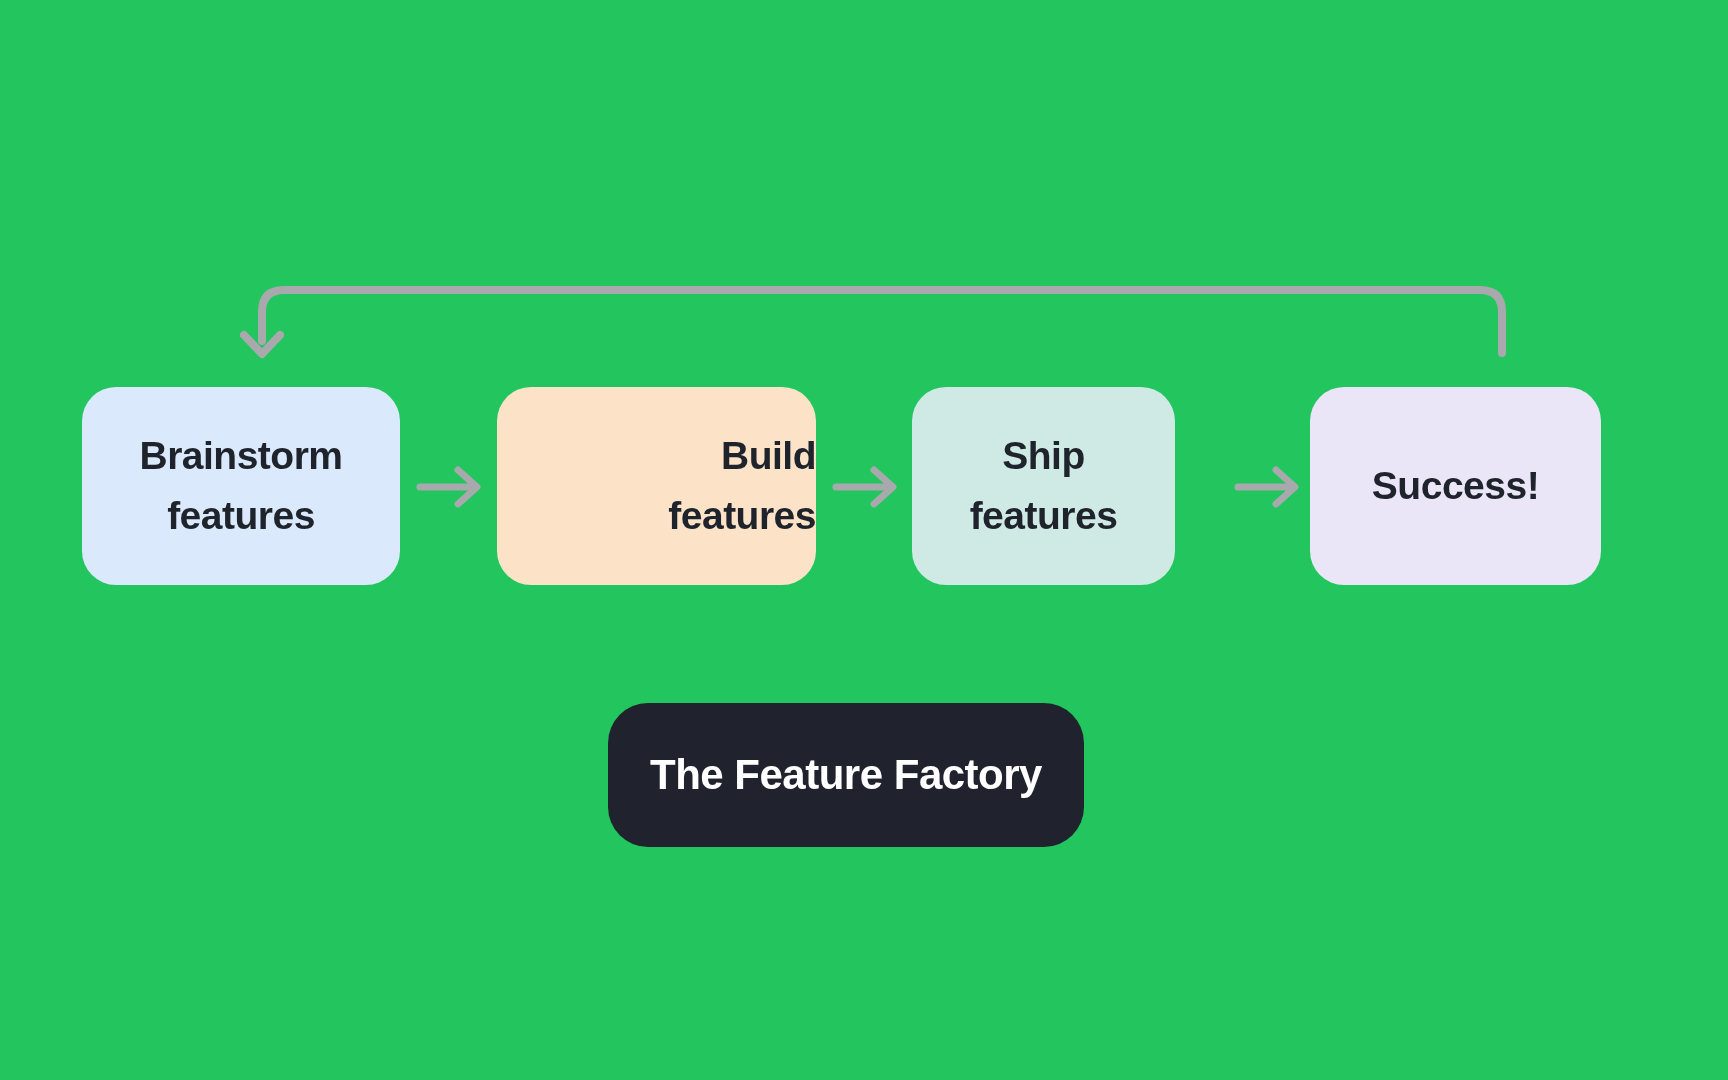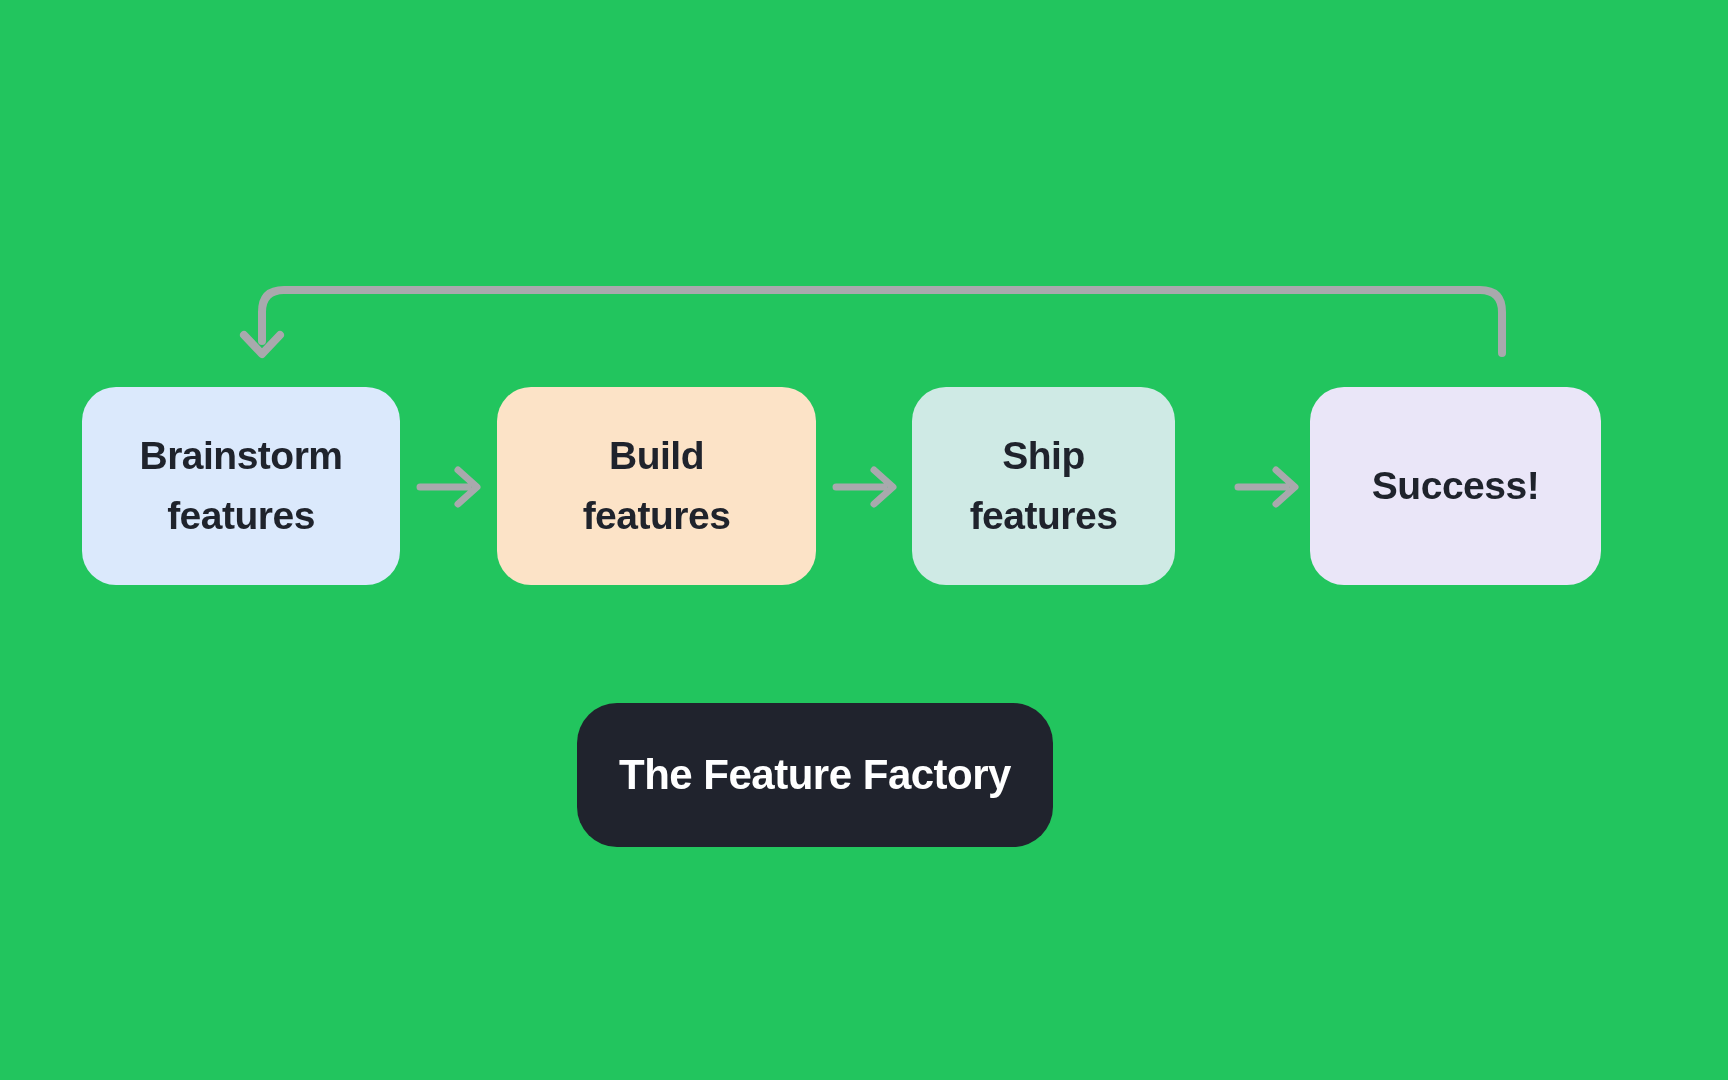--- a/index.html
+++ b/index.html
@@ -45,27 +45,27 @@
     text-align: center;
   }
   .node .line {
     display: block;
     font-size: 39px;
     font-weight: 700;
     line-height: 60px;
     letter-spacing: -0.5px;
   }
   .node-0 { left: 82px;   width: 318px; }
-  .node-1 { left: 497px;  width: 319px; }
+  .node-1 { left: 497px;  width: 319px; align-items: flex-end; }
   .node-2 { left: 912px;  width: 263px; }
   .node-3 { left: 1310px; width: 291px; }
 
   .caption-pill {
     position: absolute;
-    left: 577px;
+    left: 608px;
     top: 703px;
     width: 476px;
     height: 144px;
     border-radius: 40px;
     display: flex;
     align-items: center;
     justify-content: center;
   }
   .caption-pill .caption-text {
     font-size: 42px;

